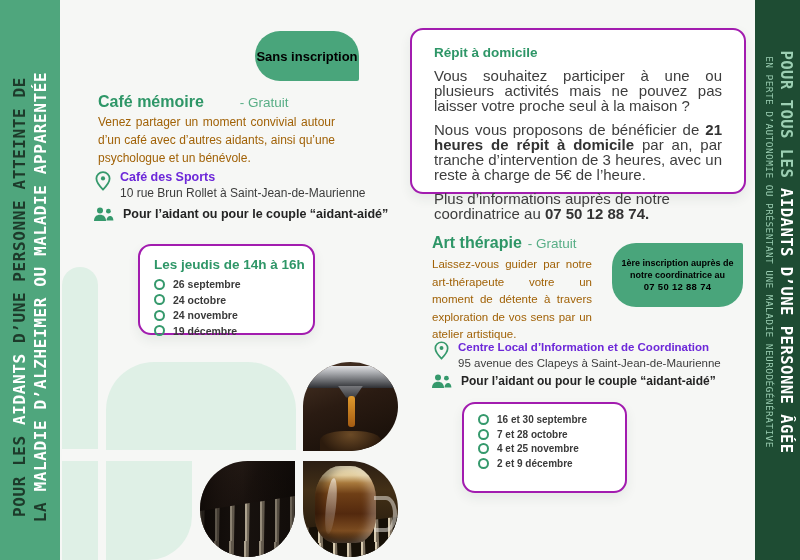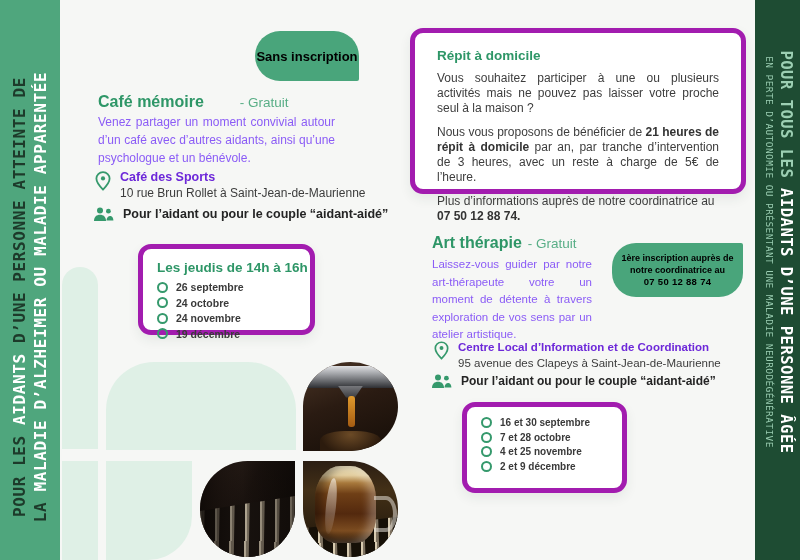--- a/index.html
+++ b/index.html
@@ -58,47 +58,47 @@
     background:linear-gradient(180deg,#f0e2ba 0%,#e4cfa0 12%,#a8793c 22%,#6f3f16 36%,#53290e 62%,#7c4c20 84%,#2e1a09 100%);
     box-shadow:inset -7px 0 9px rgba(255,255,255,0.28),inset 7px 0 9px rgba(0,0,0,0.38);}
   .glass-shine{position:absolute;top:18%;left:24%;width:10%;height:58%;border-radius:50%;
     background:linear-gradient(180deg,rgba(255,255,255,0.55),rgba(255,255,255,0.05));transform:rotate(6deg);}
   .glass-handle{position:absolute;top:36%;right:1%;width:20%;height:30%;
     border:4px solid rgba(230,225,215,0.55);border-left:none;border-radius:0 50% 50% 0;}
   
   .bubble{position:absolute;display:flex;align-items:center;justify-content:center;
     background:#49a57b;color:#000000;font-weight:bold;}
   .bubble-sans{left:255px;top:31px;width:104px;height:50px;border-radius:26px 26px 2px 26px;font-size:13px;}
-  .bubble-inscription{left:612px;top:243px;width:131px;height:54px;border-radius:24px 2px 24px 24px;
+  .bubble-inscription{left:612px;top:243px;width:131px;height:64px;border-radius:24px 2px 24px 24px;
     flex-direction:column;font-size:9px;line-height:12px;text-align:center;}
   .bubble-inscription .phone{font-size:9.5px;letter-spacing:0.3px;}
   
   .sec-head{position:absolute;display:flex;align-items:baseline;gap:6px;white-space:nowrap;}
   .sec-title{font-size:16px;font-weight:bold;color:#2e9667;}
   .sec-price{font-size:13.5px;color:#58ae86;}
   
-  .para{position:absolute;text-align:justify;color:#8b5cf6;}
+  .para{position:absolute;text-align:justify;color:#a16207;}
   .para-cafe{left:98px;top:113px;width:237px;font-size:12px;line-height:18px;}
   .para-art{left:432px;top:256px;width:160px;font-size:11.5px;line-height:17.5px;}
   
   .info-row{position:absolute;display:flex;gap:9px;align-items:flex-start;}
   .info-name{font-size:12.5px;font-weight:bold;color:#6d28d9;line-height:15px;}
   .info-addr{font-size:12px;color:#3c3c3c;line-height:16px;}
   .info-name.sm{font-size:11.5px;}
   .info-addr.sm{font-size:11.5px;}
   .audience{font-size:12.5px;font-weight:bold;color:#242424;line-height:15px;}
   .audience.sm{font-size:12px;}
   .icon-pin{flex:0 0 auto;margin-top:1px;}
   .icon-people{flex:0 0 auto;margin-top:1px;}
   
-  .card{position:absolute;background:#ffffff;border:5px solid #a21caf;border-radius:13px;
+  .card{position:absolute;background:#ffffff;border:2px solid #a21caf;border-radius:13px;
     box-shadow:0 5px 12px rgba(40,60,50,0.08);}
   .card-repit{left:410px;top:28px;width:336px;height:166px;padding:15px 22px 0 22px;box-sizing:border-box;}
   .card-repit h3{margin:0 0 8px 0;font-size:13.5px;font-weight:bold;color:#2e9667;}
-  .card-repit p{margin:0 0 9px 0;font-size:12px;line-height:15px;color:#3d3d3d;}
+  .card-repit p{margin:0 0 9px 0;font-size:15px;line-height:15px;color:#3d3d3d;}
   .card-repit p.just{text-align:justify;}
   .card-repit b{color:#333333;}
   .card-sched{box-sizing:border-box;}
   .card-jeudis{left:138px;top:244px;width:177px;height:91px;padding:11px 14px;}
   .card-lundis{left:462px;top:402px;width:165px;height:91px;padding:10px 14px;}
   .sched-title{font-size:13.5px;font-weight:bold;color:#2e9667;margin-bottom:6px;white-space:nowrap;}
   .card-lundis .sched-title{font-size:12.5px;}
   .sched-item{display:flex;align-items:center;gap:8px;margin-bottom:3.5px;}
   .ring{width:7px;height:7px;border:2px solid #35996c;border-radius:50%;flex:0 0 auto;}
   .sched-label{font-size:10.5px;font-weight:bold;color:#3a3a3a;white-space:nowrap;}

